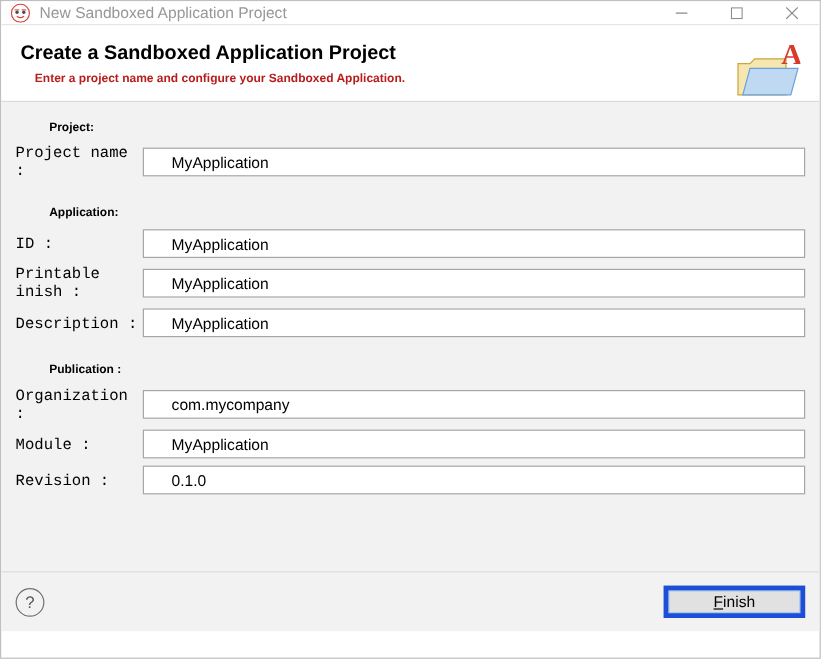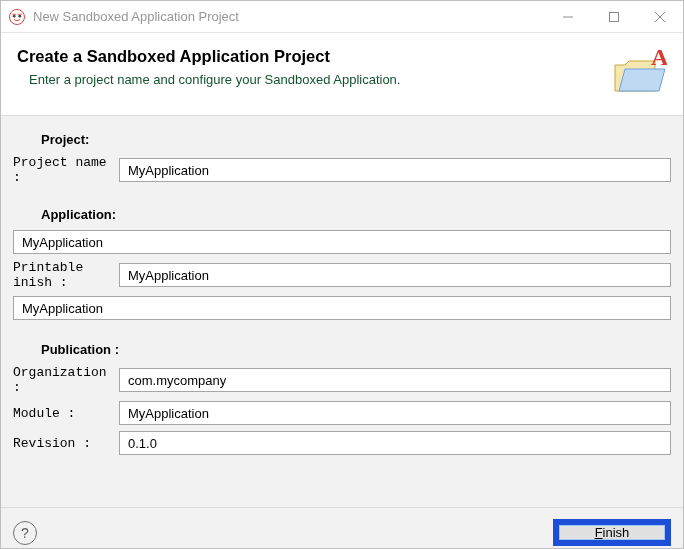--- a/index.html
+++ b/index.html
@@ -9,21 +9,21 @@
     font-size: 13px;
     color: #000;
     background: #fff;
     width: 684px;
     height: 549px;
     overflow: hidden;
     border: 1px solid #bfbfbf;
   }
   
   .titlebar {
-    height: 32px;
+    height: 20px;
     display: flex;
     align-items: center;
     padding: 0 0 0 8px;
     background: #fff;
     border-bottom: 1px solid #e5e5e5;
     position: relative;
   }
   .titlebar .app-icon {
     width: 16px;
     height: 16px;
@@ -46,53 +46,54 @@
     align-items: center;
     justify-content: center;
     color: #8a8a8a;
   }
   .win-btn svg { display:block; }
 
   
   .header {
     display: flex;
     align-items: flex-start;
-    padding: 14px 16px 20px 16px;
+    padding: 14px 16px 1px 16px;
     border-bottom: 1px solid #dcdcdc;
     background: #fff;
   }
   .header-text { flex: 1; }
   .header h1 {
     margin: 0 0 6px 0;
     font-size: 16.5px;
     font-weight: 700;
     color: #000;
   }
   .header p {
     margin: 0 0 0 12px;
-    font-size: 13px;
-    color: #14532d;
+    font-size: 10px;
+    color: #b91c1c;
+    font-weight: bold;
   }
   .header-icon {
     width: 56px;
     height: 48px;
     flex-shrink: 0;
     margin-left: 8px;
   }
 
   
   .form-area {
     background: #f2f2f2;
     padding: 14px 12px 12px 12px;
     height: 391px;
     overflow: hidden;
   }
   .section-label {
     font-weight: 700;
-    font-size: 13px;
+    font-size: 10px;
     margin: 2px 0 8px 0;
     padding-left: 28px;
   }
   .section-gap { margin-top: 22px; }
   .field-row {
     display: flex;
     align-items: center;
     margin-bottom: 6px;
   }
   .field-label {
@@ -104,21 +105,21 @@
   .field-input {
     flex: 1;
   }
   input[type=text] {
     width: 100%;
     height: 24px;
     border: 1px solid #a6a6a6;
     background: #fff;
     font-family: inherit;
     font-size: 13px;
-    padding: 2px 8px;
+    padding: 2px 23px;
     outline: none;
     color: #000;
   }
 
   
   .button-bar {
     height: 50px;
     background: #f2f2f2;
     border-top: 1px solid #dcdcdc;
     display: flex;
@@ -140,21 +141,21 @@
     height: 27px;
     margin-left: 8px;
     border: 1px solid #acacac;
     background: #e1e1e1;
     font-family: inherit;
     font-size: 13px;
     text-align: center;
     display:flex;align-items:center;justify-content:center;
   }
   .btn.primary {
-    border: 6px solid #1d4ed8;
+    border: 4px solid #1d4ed8;
     box-shadow: inset 0 0 0 1px #9ecaf2;
     background: #e1e1e1;
   }
   .btn .mn { text-decoration: underline; }
 </style>
 </head>
 <body>
 
 <div class="titlebar">
   <span class="app-icon">
@@ -205,27 +206,29 @@
 <div class="form-area">
 
   <div class="section-label">Project:</div>
   <div class="field-row">
     <div class="field-label">Project name :</div>
     <div class="field-input"><input type="text" value="MyApplication" style=""></div>
   </div>
 
   <div class="section-label section-gap">Application:</div>
   <div class="field-row">
+    <div class="field-label">ID :</div>
     <div class="field-input"><input type="text" value="MyApplication" style=""></div>
   </div>
   <div class="field-row">
     <div class="field-label">Printable inish :</div>
     <div class="field-input"><input type="text" value="MyApplication" style=""></div>
   </div>
   <div class="field-row">
+    <div class="field-label">Description :</div>
     <div class="field-input"><input type="text" value="MyApplication" style=""></div>
   </div>
 
   <div class="section-label section-gap">Publication :</div>
   <div class="field-row">
     <div class="field-label">Organization :</div>
     <div class="field-input"><input type="text" value="com.mycompany" style=""></div>
   </div>
   <div class="field-row">
     <div class="field-label">Module :</div>

